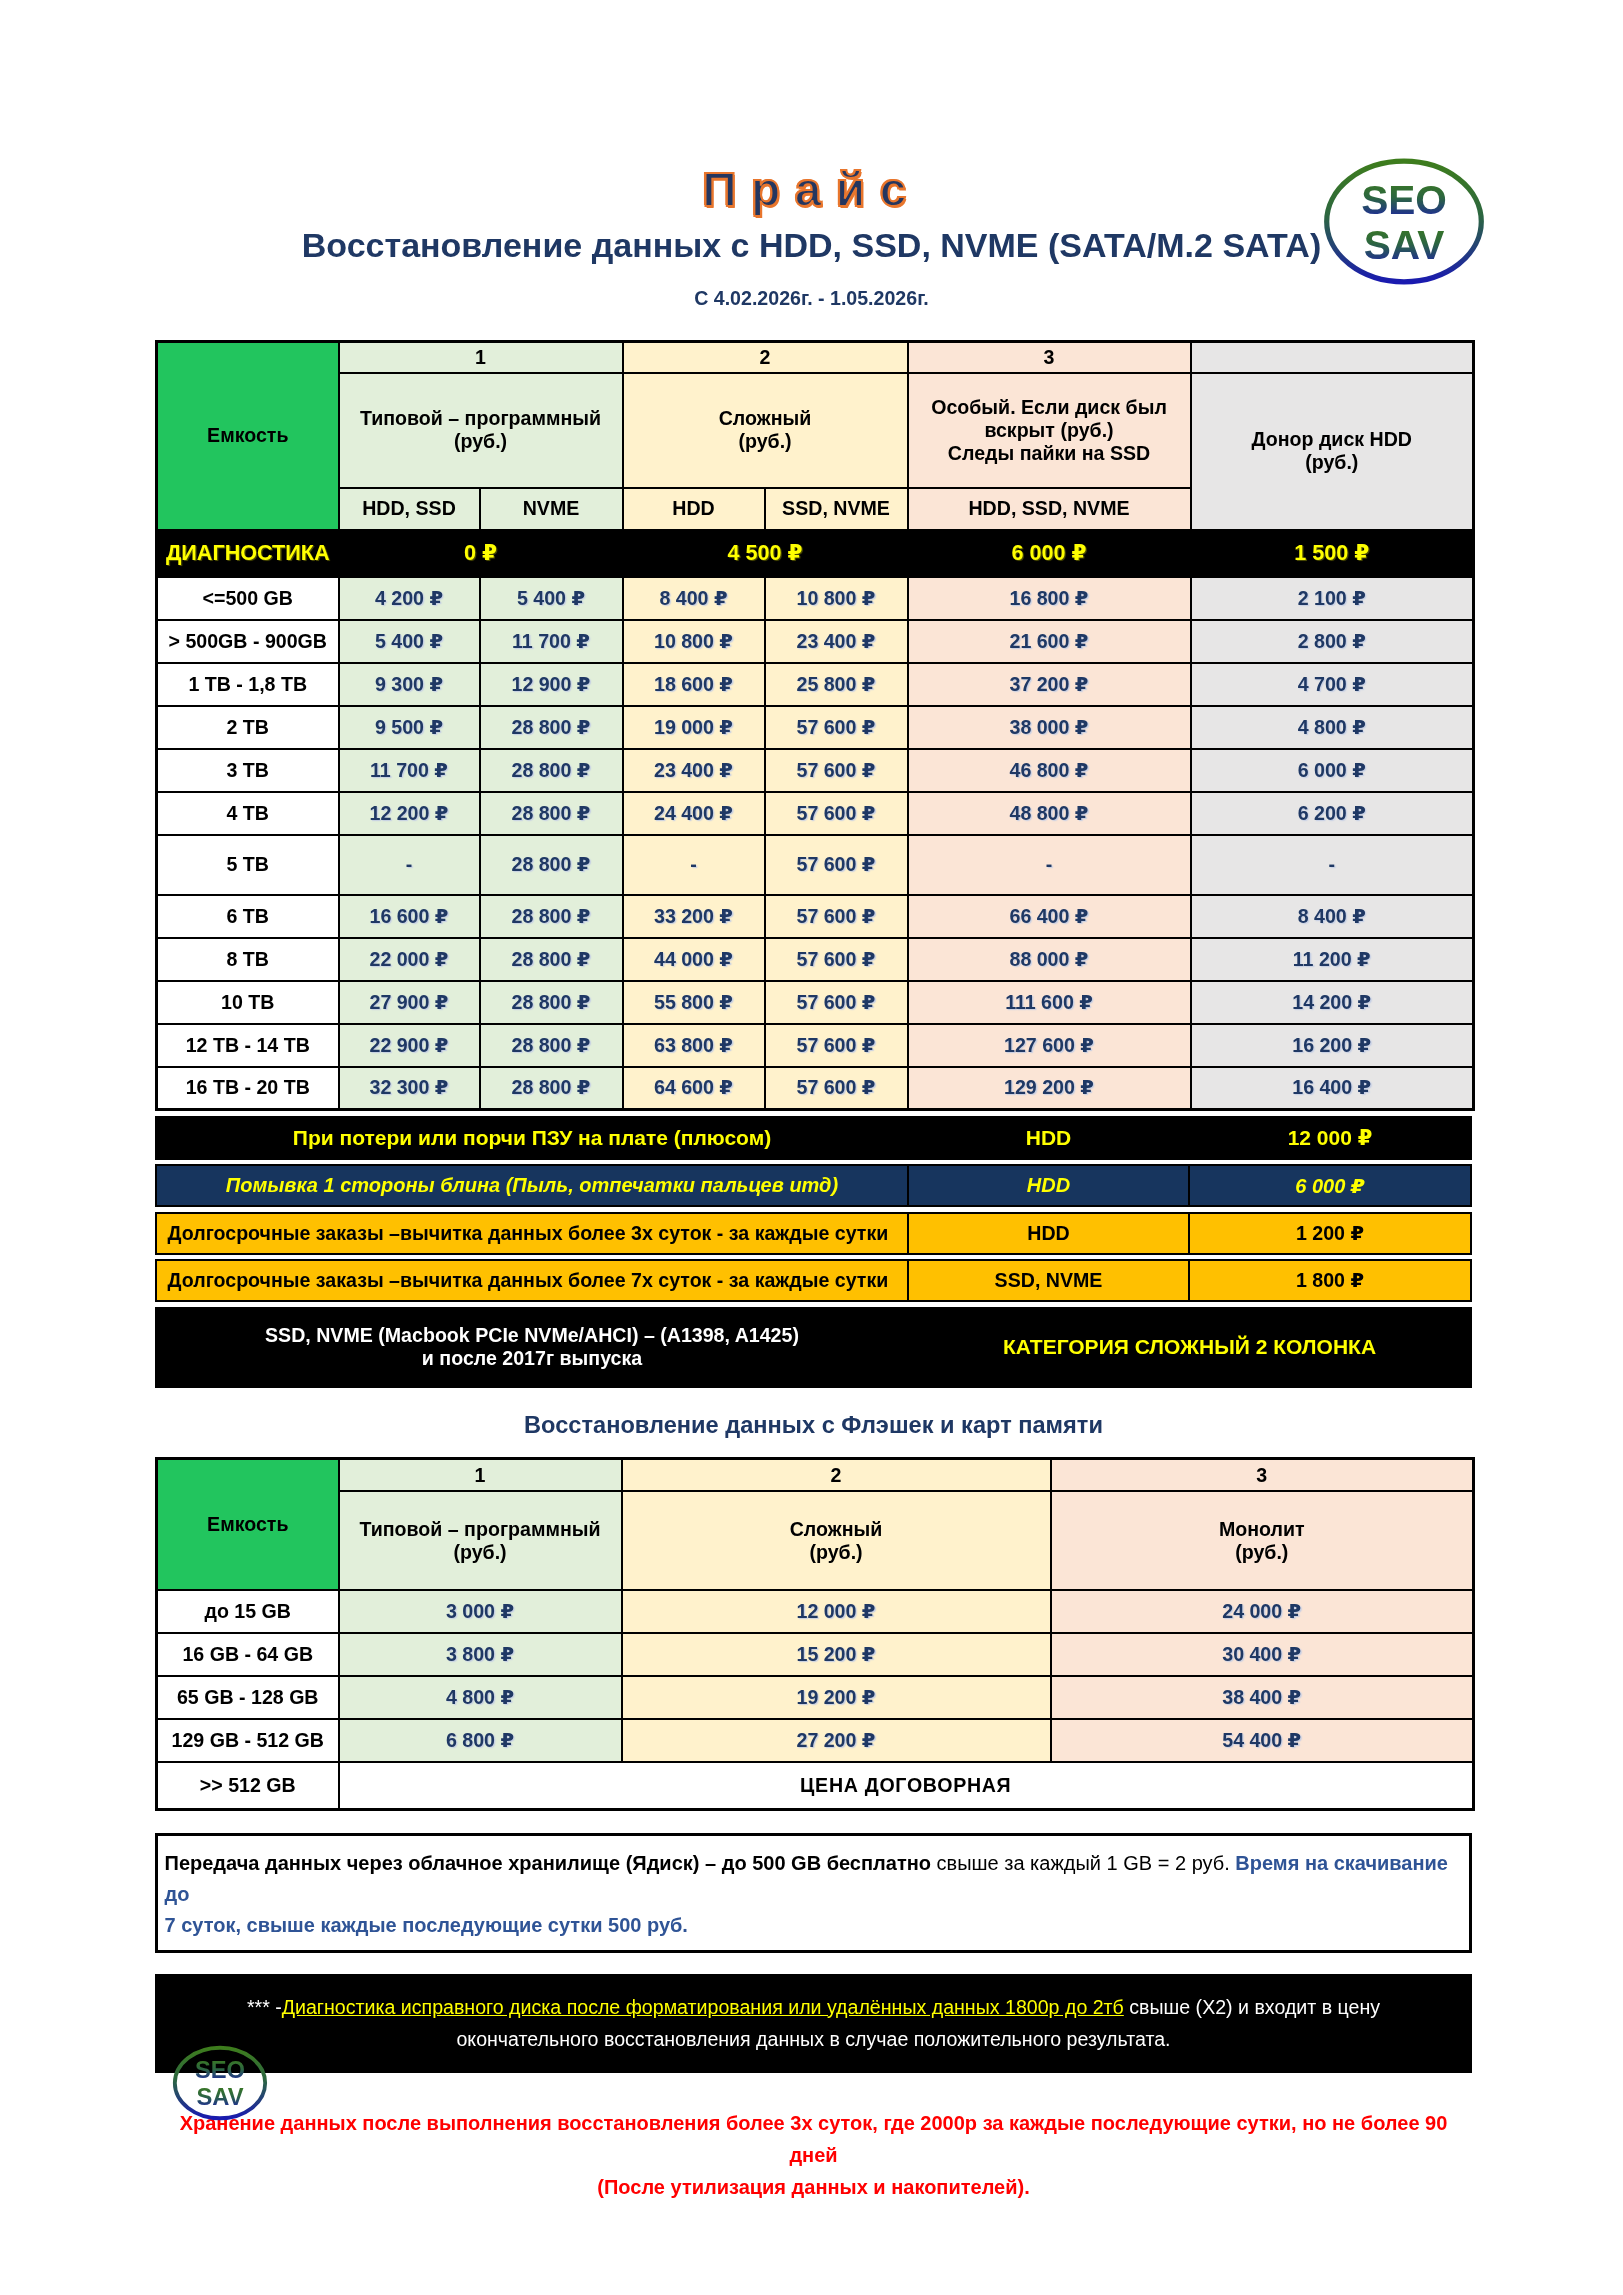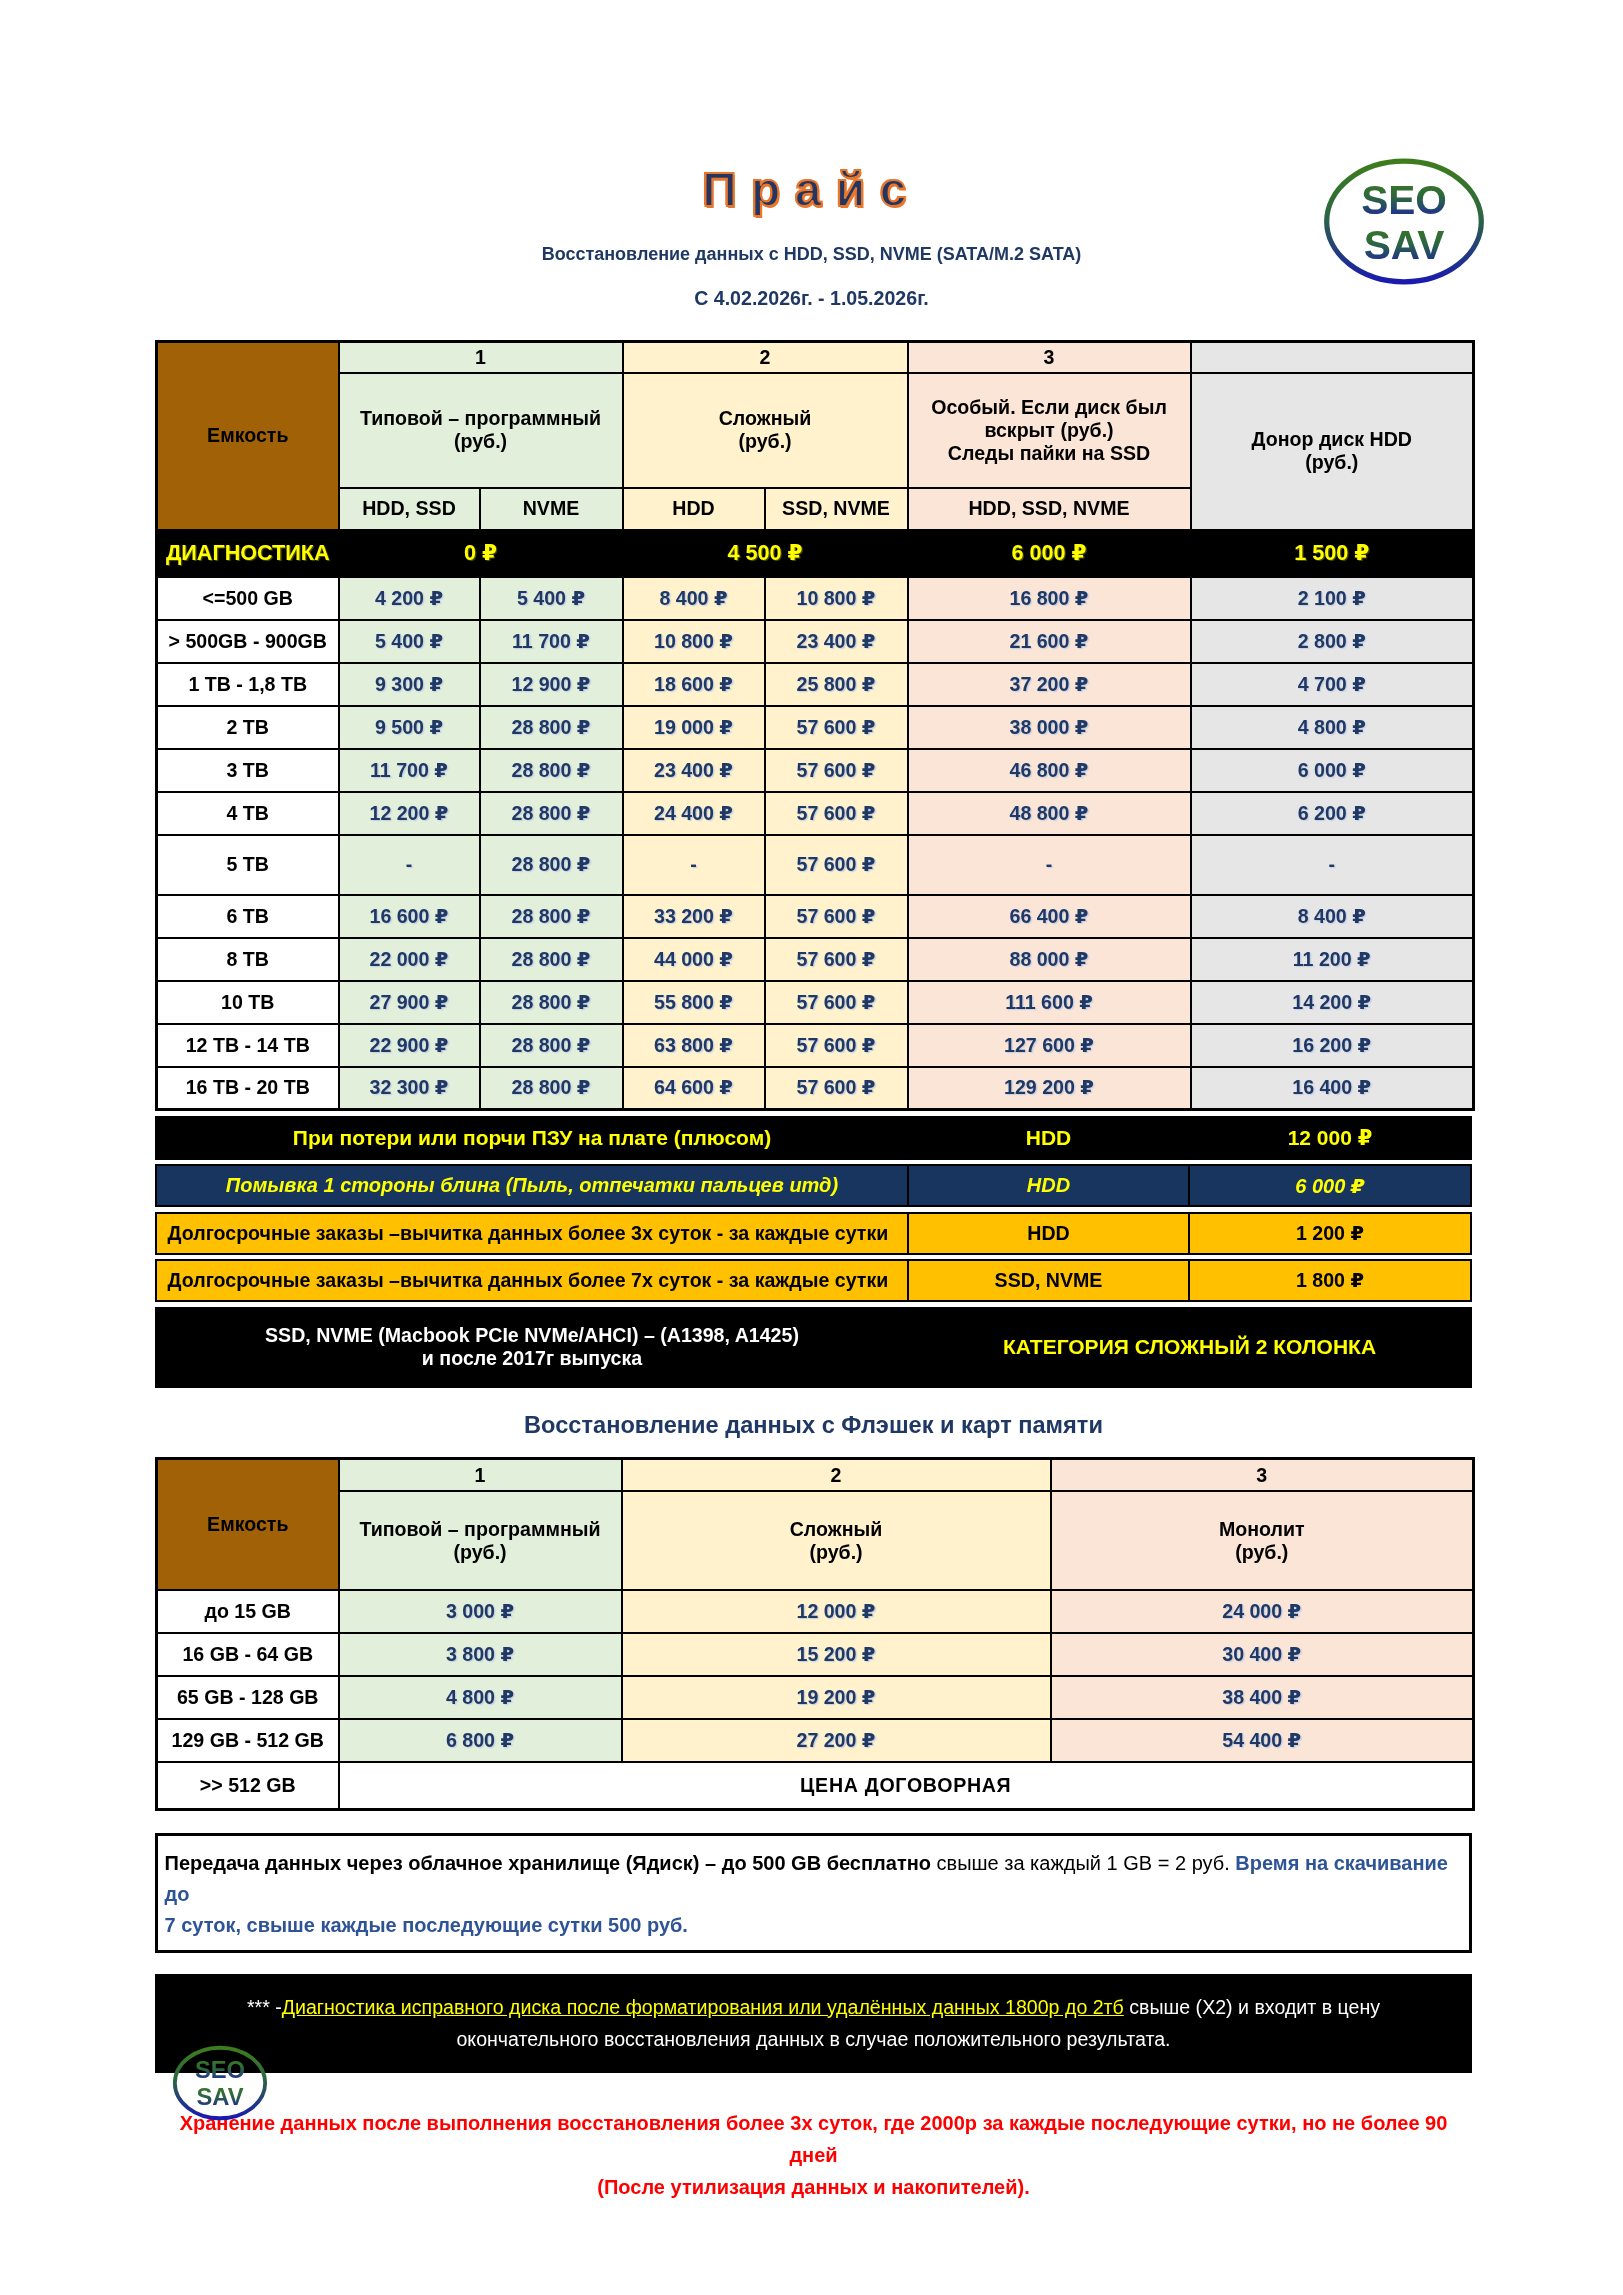--- a/index.html
+++ b/index.html
@@ -15,22 +15,22 @@
   
   .doc-title{
     position:absolute;left:0;top:162px;width:1623px;
     text-align:center;
     font-size:48px;font-weight:bold;letter-spacing:14.4px;
     color:#24365f;
     -webkit-text-stroke:2px #e8762d;
     text-shadow:1.3px 2px 0 #e8762d,-1.3px -1.3px 0 #e8762d;
   }
   .doc-subtitle{
-    position:absolute;left:0;top:244px;width:1623px;
-    text-align:center;font-size:18px;font-weight:bold;color:#1f3864;
+    position:absolute;left:0;top:226px;width:1623px;
+    text-align:center;font-size:34px;font-weight:bold;color:#1f3864;
   }
   .doc-period{
     position:absolute;left:0;top:287px;width:1623px;
     text-align:center;font-size:19.6px;font-weight:bold;color:#1f3864;
   }
   .logo{position:absolute;left:1320px;top:156px;width:168px;height:131px;}
   .logo-small{position:absolute;left:171px;top:2042px;width:98px;height:82px;}
   
   .col{position:absolute;left:155px;top:340px;width:1317px;}
   table.price{
@@ -42,21 +42,21 @@
     text-align:center;vertical-align:middle;
     font-weight:bold;font-size:19.6px;
     white-space:pre-line;
     padding:1.3px 3.9px;
     overflow:hidden;
   }
   td.bg-g{background:#e2efda;}
   td.bg-y{background:#fff2cc;}
   td.bg-r{background:#fbe5d6;}
   td.bg-gr{background:#e7e6e6;}
-  td.bg-w{background:#a16207;}
+  td.bg-w{background:#22c55e;}
   td.band-num{font-size:22px;}
   td.lbl{text-align:left;padding-left:15.7px;background:#ffffff;font-size:19.6px;}
   td.price-val{color:#1f3864;text-shadow:1.3px 1.3px 1.3px #c3cde4;}
   tr.diag-row td{
     background:#000;color:#ffff00;border-color:#000;
     font-size:21.6px;text-shadow:1.3px 1.3px 0.7px #4d4d00;
   }
   tr.diag-row td.lbl{background:#000;}
   td.negotiable{background:#fff;font-size:21px;letter-spacing:0.7px;}
   

